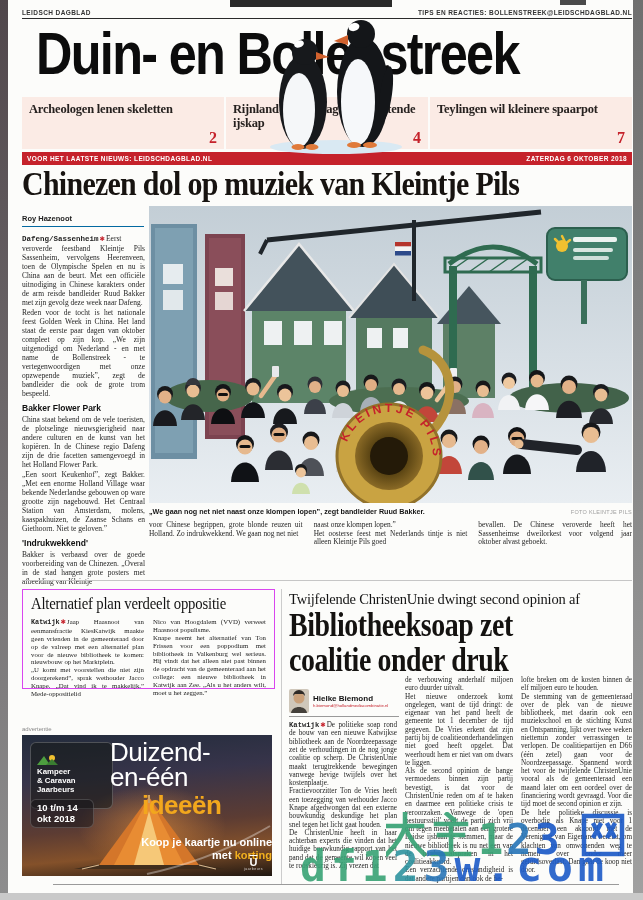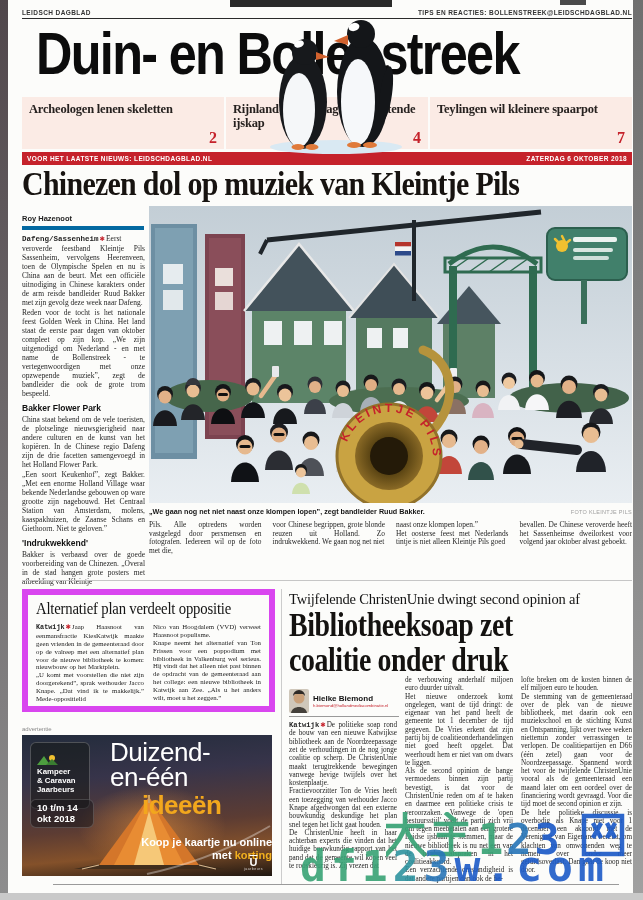--- a/index.html
+++ b/index.html
@@ -15,56 +15,56 @@
 .topnotch2{left:552px;top:0;width:26px;height:5px;background:#4a4a4a}
 .topbar{left:14px;top:9px;width:610px;display:flex;justify-content:space-between;border-bottom:1px solid #2a2a2a;padding-bottom:2px;font:700 6.5px "Liberation Sans",sans-serif;letter-spacing:.4px;color:#333}
 .masthead{left:28px;top:22px;font:700 60px/1.05 "Liberation Sans",sans-serif;letter-spacing:-2px;transform:scaleX(.84);transform-origin:left top;color:#0c0c0c;white-space:nowrap;z-index:1}
 .penguins{left:250px;top:8px;z-index:6}
 .teasers{left:14px;top:97px;width:610px;display:flex;gap:2px}
 .teaser{flex:1;height:52px;background:#fbebe5;padding:5px 7px 4px;display:flex;flex-direction:column}
 .teaser-title{font:700 12.5px/1.12 "Liberation Serif",serif;color:#26211f;letter-spacing:-.2px}
 .teaser-page{margin-top:auto;align-self:flex-end;font:700 16px/.8 "Liberation Serif",serif;color:#c5222b}
 .newsbar{left:14px;top:152px;width:610px;height:13px;background:#c5222b;display:flex;justify-content:space-between;align-items:center;padding:0 5px;font:700 6.5px "Liberation Sans",sans-serif;color:#fff;letter-spacing:.4px}
 .headline-main{left:14px;top:167px;font:700 34px/1 "Liberation Serif",serif;letter-spacing:-.8px;transform:scaleX(.88);transform-origin:left top;color:#171310;white-space:nowrap}
-.byline-main{left:14px;top:214px;width:122px;font:700 7.5px "Liberation Sans",sans-serif;color:#222;border-bottom:4px solid #0369a1;padding-bottom:3px}
+.byline-main{left:14px;top:214px;width:122px;font:700 7.5px "Liberation Sans",sans-serif;color:#222;border-bottom:1px solid #0369a1;padding-bottom:3px}
 .photo{left:141px;top:206px;width:483px;height:297px;overflow:hidden;background:#cfd8de}
 .colmain{left:14px;top:234px;width:123px;font:400 7.5px/1.2 "Liberation Serif",serif;text-align:justify;color:#1f1f1f}
 .colmain p{margin:0 0 1px}
 .lead{font-family:Liberation Mono, monospace;font-weight:700}
 .star{color:#c5222b;font-family:"DejaVu Sans",sans-serif;font-size:6.5px;padding:0 1px}
 .subhead{font:700 8.5px "Liberation Sans",sans-serif;margin:5px 0 2px;color:#111}
 .caption-row{left:141px;top:507px;width:483px;display:flex;justify-content:space-between;align-items:baseline}
 .caption{font:700 7.2px "Liberation Sans",sans-serif;color:#161616}
 .credit{font:400 5.5px "Liberation Sans",sans-serif;color:#9e9e9e;letter-spacing:.3px}
 .undercols{left:141px;top:521px;width:483px;display:flex;gap:11px;font:400 7.4px/1.18 "Liberation Serif",serif;text-align:justify;color:#1f1f1f}
 .undercols>div{flex:1}
 .undercols p{margin:0}
 .rule-h{left:14px;top:580px;width:610px;border-top:1px solid #c6c6c6}
-.leftbox{left:14px;top:589px;width:253px;height:123px;border:6px solid #d946ef;padding:6px 8px 4px}
+.leftbox{left:14px;top:589px;width:253px;height:100px;border:1px solid #d946ef;padding:6px 8px 4px}
 .leftbox h2{font:400 16px/1 "Liberation Serif",serif;transform:scaleX(.92);transform-origin:left top;white-space:nowrap;color:#141414;letter-spacing:-.2px}
 .leftbox-cols{display:flex;gap:9px;margin-top:6px;font:400 6.8px/1.16 "Liberation Serif",serif;text-align:justify;color:#222}
 .leftbox-cols>div{flex:1}
 .leftbox-cols p{margin:0}
 .vrule{left:273px;top:589px;height:295px;border-left:1px solid #ccc}
 .kicker{left:281px;top:592px;font:400 14.5px/1 "Liberation Serif",serif;color:#141414;letter-spacing:-.2px;white-space:nowrap}
 .headline2{left:281px;top:608px;font:700 34px/1.02 "Liberation Serif",serif;letter-spacing:-.5px;transform:scaleX(.82);transform-origin:left top;white-space:pre-line;color:#141210}
 .bylineblock{left:281px;top:689px;width:110px;display:flex;gap:4px;align-items:center;border-bottom:1px solid #999;padding-bottom:3px}
 .bylinetext{display:flex;flex-direction:column}
 .byline2{font:700 8px "Liberation Sans",sans-serif;color:#111}
 .email{font:400 4.3px "Liberation Sans",sans-serif;color:#c5222b}
 .bodycol{font:400 7.2px/1.15 "Liberation Serif",serif;text-align:justify;color:#1f1f1f}
 .bodycol p{margin:0}
 .bcolA{left:281px;top:721px;width:108px}
 .bcolB{left:397px;top:676px;width:108px}
 .bcolC{left:513px;top:676px;width:111px}
 .adlabel{left:14px;top:726px;font:400 6px "Liberation Sans",sans-serif;color:#8a8a8a}
 .adbox{left:14px;top:735px;width:250px;height:141px;background:linear-gradient(175deg,#232c3c 0%,#37344a 30%,#5c3c33 62%,#84512a 80%,#1f1711 100%);overflow:hidden}
 .adbox>*{position:absolute}
 .adglow{left:55px;top:50px;width:150px;height:85px;background:radial-gradient(ellipse at center,rgba(243,153,61,.55),rgba(0,0,0,0) 70%)}
-.adbadge{left:8px;top:7px;width:60px;background:rgba(22,26,22,.55);border:1px solid rgba(255,255,255,.22);border-radius:6px;padding:2px 6px 4px;color:#fff;font:700 7.8px/1.15 "Liberation Sans",sans-serif;white-space:pre-line}
+.adbadge{left:8px;top:7px;width:83px;background:rgba(22,26,22,.55);border:1px solid rgba(255,255,255,.22);border-radius:6px;padding:2px 6px 4px;color:#fff;font:700 7.8px/1.15 "Liberation Sans",sans-serif;white-space:pre-line}
 .addate{left:8px;top:64px;width:64px;background:rgba(20,20,24,.5);border:1px solid rgba(255,255,255,.18);border-radius:6px;padding:3px 6px;color:#fff;font:700 9.5px/1.12 "Liberation Sans",sans-serif;white-space:pre-line}
 .adbig{left:88px;top:5px;width:158px;text-align:left;color:#fff;font:400 26px/.95 "Liberation Sans",sans-serif;white-space:pre-line;letter-spacing:-.5px}
 .adbig2{left:120px;top:57px;font:700 26px/1 "Liberation Sans",sans-serif;color:#f2a71d;letter-spacing:-.5px}
 .adtent{left:52px;top:60px}
 .adcta{left:0;top:101px;width:100%;text-align:right;color:#fff;font:700 11px/1.2 "Liberation Sans",sans-serif}
 .adcta .hl{color:#f2b01e}
 .adlogo{right:9px;bottom:5px;color:#fff;text-align:center;font:700 11px/1 "Liberation Sans",sans-serif}
 .adlogo .u{text-decoration:overline}
 .adlogo small{display:block;font-size:3.5px;font-weight:400;opacity:.75;letter-spacing:.5px}
 .footrule{left:45px;top:884px;width:566px;border-top:1px solid #9a9a9a}
@@ -362,23 +362,20 @@
     <div class="subhead">'Indrukwekkend'</div>
     <p>Bakker is verbaasd over de goede voorbereiding van de Chinezen. „Overal in de stad hangen grote posters met afbeelding van Kleintje</p>
   </div>
 
   <div class="caption-row">
     <span class="caption">„We gaan nog net niet naast onze klompen lopen”, zegt bandleider Ruud Bakker.</span>
     <span class="credit">FOTO KLEINTJE PILS</span>
   </div>
 
   <div class="undercols">
-    <div>
-        <p>Pils. Alle optredens worden vastgelegd door persmensen en fotografen. Iedereen wil op de foto met die,</p>
-      </div>
     <div>
         <p>voor Chinese begrippen, grote blonde reuzen uit Holland. Zo indrukwekkend. We gaan nog net niet</p>
       </div>
     <div>
         <p>naast onze klompen lopen.”</p>
         <p>Het oosterse feest met Nederlands tintje is niet alleen Kleintje Pils goed</p>
       </div>
     <div>
         <p>bevallen. De Chinese veroverde heeft het Sassenheimse dweilorkest voor volgend jaar oktober alvast geboekt.</p>
       </div>

